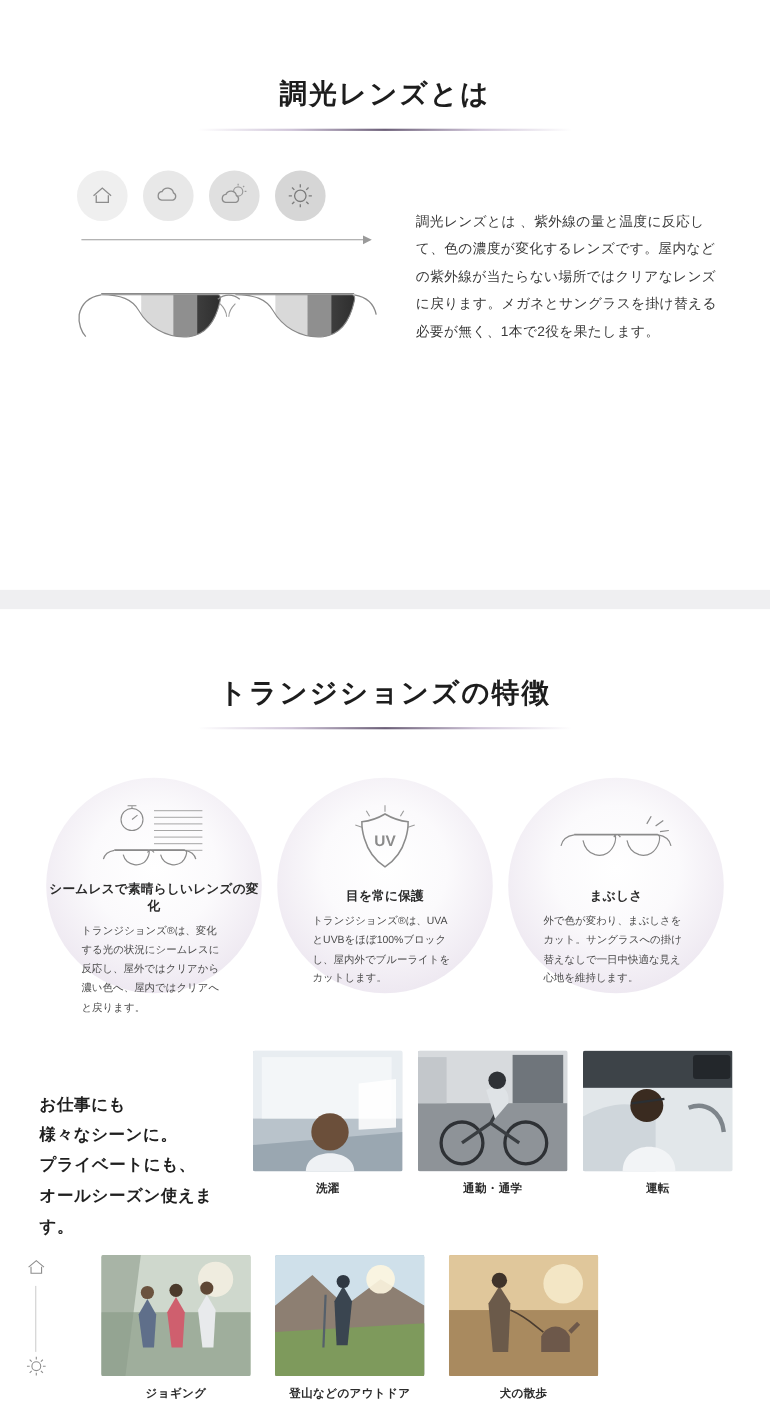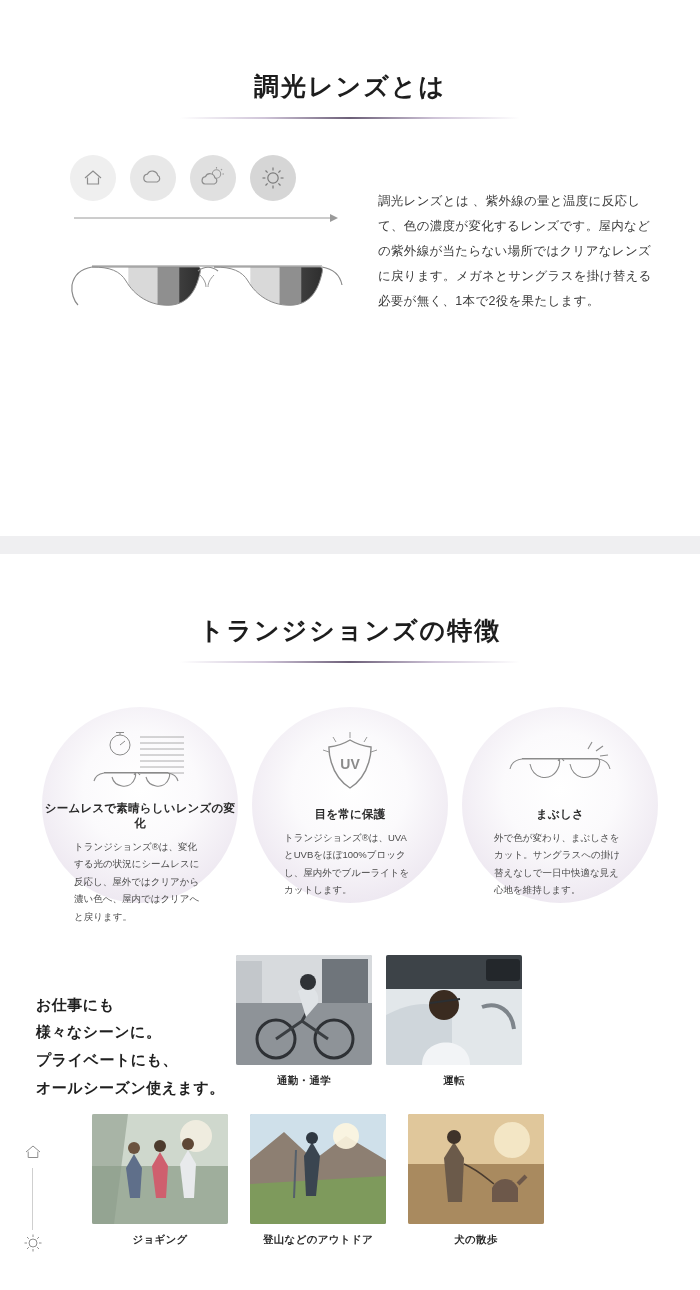--- a/index.html
+++ b/index.html
@@ -120,20 +120,21 @@
 
   
   .scenes {
     position: relative;
     margin-top: 52px;
     padding: 0 34px 0 36px;
   }
   .scene-row {
     display: flex;
     align-items: flex-start;
+    gap: 16px;
   }
   .lead-text {
     width: 200px;
     font-size: 15px;
     font-weight: bold;
     line-height: 1.85;
     color: #1f1f1f;
     padding-top: 36px;
     letter-spacing: 0.5px;
   }
@@ -372,20 +373,35 @@
 
       <div class="scene-row">
         <div class="lead-text">
           <div>お仕事にも</div>
           <div>様々なシーンに。</div>
           <div>プライベートにも、</div>
           <div>オールシーズン使えます。</div>
         </div>
 
         <div class="cards">
+          <div class="card">
+            <div class="thumb">
+              <svg class="ph" viewBox="0 0 136 110" preserveAspectRatio="none">
+                <rect width="136" height="110" fill="#cfd6dc"></rect>
+                <rect x="0" y="0" width="136" height="62" fill="#e8edf1"></rect>
+                <rect x="8" y="6" width="118" height="66" fill="#f3f6f8"></rect>
+                <rect x="0" y="62" width="136" height="48" fill="#b9c3cb"></rect>
+                <path d="M0 86 L136 74 L136 110 L0 110 Z" fill="#9aa7b1"></path>
+                <circle cx="70" cy="74" r="17" fill="#6b4f3a"></circle>
+                <path d="M48 110 C48 88 92 88 92 110 Z" fill="#eef1f4"></path>
+                <path d="M96 30 L130 26 L130 70 L96 72 Z" fill="#ffffff" opacity="0.85"></path>
+              </svg>
+            </div>
+            <div class="card-label">洗濯</div>
+          </div>
 
           <div class="card">
             <div class="thumb">
               <svg class="ph" viewBox="0 0 136 110" preserveAspectRatio="none">
                 <rect width="136" height="110" fill="#b9bdc2"></rect>
                 <rect x="0" y="0" width="136" height="48" fill="#d7dadd"></rect>
                 <rect x="0" y="48" width="136" height="62" fill="#8e9398"></rect>
                 <rect x="86" y="4" width="46" height="44" fill="#6f757b"></rect>
                 <rect x="0" y="6" width="26" height="42" fill="#c3c7cb"></rect>
                 <circle cx="40" cy="84" r="19" fill="none" stroke="#2e3135" stroke-width="3"></circle>

